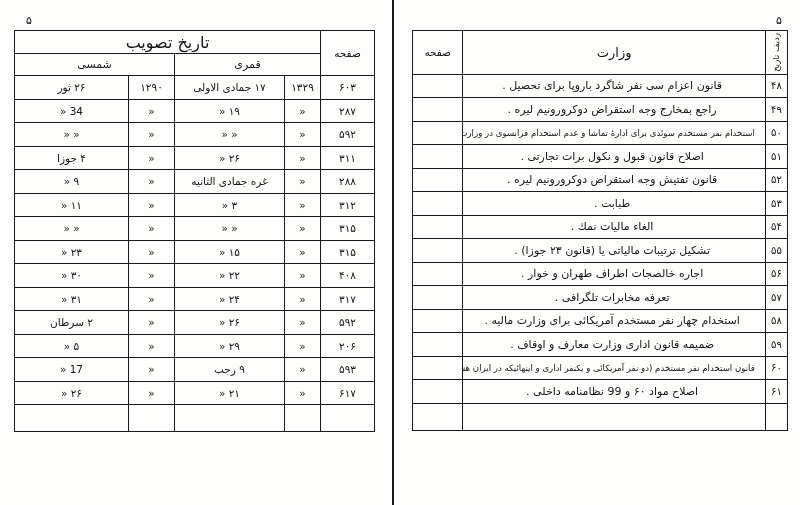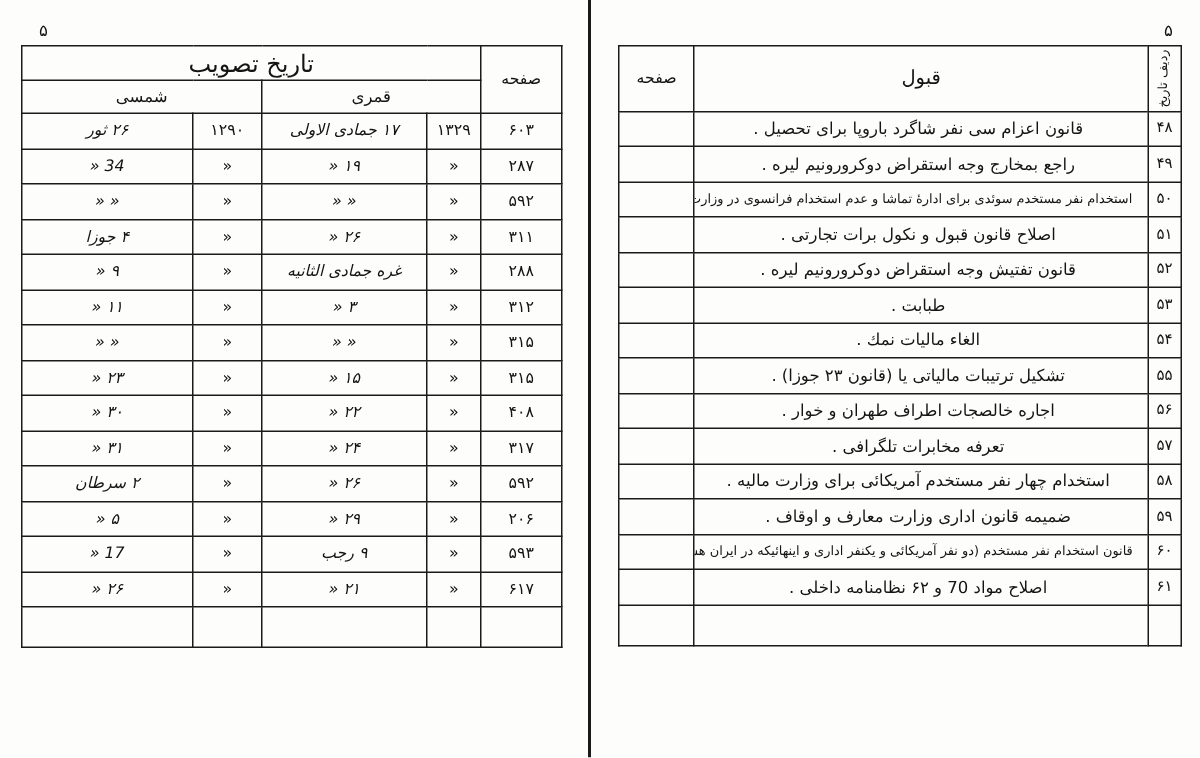--- a/index.html
+++ b/index.html
@@ -116,21 +116,20 @@
   #tbl-left .hdr-top { font-size: 16px; height: 22px; }
   #tbl-left .hdr-sub { font-size: 11px; height: 21px; margin-left: 32px; }
   #tbl-left .hdr-saf { font-size: 10.5px; }
   #tbl-left td.cell {
     font-size: 10.5px;
     height: 22.5px;
   }
   #tbl-left td.q2, #tbl-left td.s2 {
     padding: 0 8px;
     text-align: center;
-    font-style: italic;
   }
 
   
   .tail td { height: 26px; border-bottom: 1px solid #1a1a1a; }
 </style>
 </head>
 <body>
 
 <div class="page">
 
@@ -142,21 +141,21 @@
       <colgroup>
         <col class="c-rank">
           <col class="c-title">
           <col class="c-page">
       </colgroup>
       <thead>
         <tr>
           <th class="hdr-rank">
               <span>ردیف تاریخ</span>
             </th>
-          <th class="hdr-title">قبول</th>
+          <th class="hdr-title">وزارت</th>
           <th class="hdr-page">صفحه</th>
         </tr>
       </thead>
       <tbody id="right-body">
           <tr>
             <td class="rank">۴۸</td>
             <td class="title">قانون اعزام سی نفر شاگرد باروپا برای تحصیل .</td>
             <td class="pagecell"></td>
           </tr>
           <tr>
@@ -214,21 +213,21 @@
             <td class="title">ضمیمه قانون اداری وزارت معارف و اوقاف .</td>
             <td class="pagecell"></td>
           </tr>
           <tr>
             <td class="rank">۶۰</td>
             <td class="title sm">قانون استخدام نفر مستخدم (دو نفر آمریکائی و یکنفر اداری و اینهائیکه در ایران هستند) برای وزارت مالیه</td>
             <td class="pagecell"></td>
           </tr>
           <tr>
             <td class="rank">۶۱</td>
-            <td class="title">اصلاح مواد 70 و ۶۲ نظامنامه داخلی .</td>
+            <td class="title">اصلاح مواد ۶۰ و 99 نظامنامه داخلی .</td>
             <td class="pagecell"></td>
           </tr>
           <tr class="tail">
             <td>&nbsp;</td>
             <td>&nbsp;</td>
             <td>&nbsp;</td>
           </tr>
         </tbody>
     </table>
   </div>

